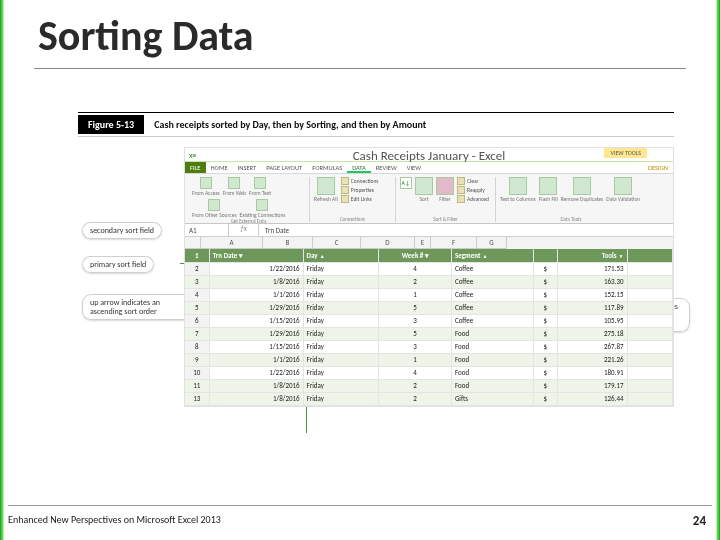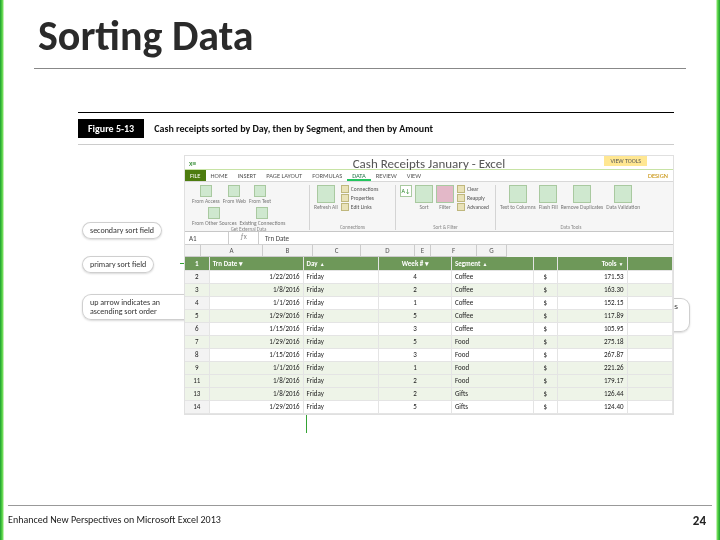--- a/index.html
+++ b/index.html
@@ -3,21 +3,21 @@
 <meta charset="utf-8">
 <style>
   * { box-sizing: border-box; margin: 0; padding: 0; }
   html, body { width: 720px; height: 540px; font-family: Calibri, Arial, sans-serif; background: #fff; }
   .slide { position: relative; width: 720px; height: 540px; overflow: hidden; }
   .bar-left, .bar-right { position: absolute; top: 0; bottom: 0; width: 4px; background: linear-gradient(90deg,#1b9e2f 0%, #5fd84a 60%, #e9fbe0 100%); }
   .bar-left { left: 0; } .bar-right { right: 0; background: linear-gradient(270deg,#1b9e2f 0%, #5fd84a 60%, #e9fbe0 100%); }
   .title { position: absolute; left: 38px; top: 10px; font-size: 42px; font-weight: 700; color: #2a2a2a; }
   .title-rule { position: absolute; left: 34px; right: 34px; top: 68px; border-top: 1px solid #888; }
   .fig { position: absolute; left: 78px; top: 112px; width: 596px; }
-  .fig-head { display: flex; align-items: center; height: 33px; border-top: 1px solid #000; border-bottom: 1px solid #ccc; }
+  .fig-head { display: flex; align-items: center; height: 25px; border-top: 1px solid #000; border-bottom: 1px solid #ccc; }
   .fig-num { background: #000; color: #fff; font-size: 10px; font-weight: 700; padding: 2px 10px; height: 19px; display: inline-flex; align-items: center; }
   .fig-cap { font-size: 10px; font-weight: 700; margin-left: 10px; color: #111; }
   .excel-wrap { margin-top: 10px; padding-left: 106px; }
   .excel { width: 490px; background: #fff; border: 1px solid #e0e0e0; }
   .excel-top { height: 14px; background: #fff; border-bottom: 1px solid #c7e3a5; position: relative; }
   .qat { position: absolute; left: 4px; top: 2px; font-size: 8px; color: #1a7e1a; }
   .win-title { position: absolute; left: 0; right: 0; top: 0; text-align: center; font-size: 13px; color: #555; }
   .table-tools { position: absolute; right: 26px; top: 0; background: #ffe792; font-size: 6px; padding: 1px 6px; color: #555; }
   .ribbon-tabs { display: flex; height: 12px; font-size: 6.5px; color: #555; border-bottom: 1px solid #d8d8d8; }
   .rtab { padding: 2px 5px; } .rtab.file { background: #4d7c0f; color: #fff; font-weight: 400; }
@@ -89,21 +89,21 @@
   <div class="conn h2"></div>
   <div class="conn v1"></div>
   <div class="conn h3"></div>
   <div class="conn v2"></div>
   <div class="conn h4"></div>
   <div class="conn h5"></div>
 
   <div class="fig">
     <div class="fig-head">
       <span class="fig-num">Figure 5-13</span>
-      <span class="fig-cap">Cash receipts sorted by Day, then by Segment, and then by Amount</span>
+      <span class="fig-cap">Cash receipts sorted by Day, then by Sorting, and then by Amount</span>
     </div>
 
     <div class="excel-wrap">
       <div class="excel">
         <div class="excel-top">
           <span class="qat">x≡</span>
           <span class="win-title">Cash Receipts January - Excel</span>
           <span class="table-tools">VIEW TOOLS</span>
         </div>
         <div class="ribbon-tabs">
@@ -324,48 +324,48 @@
                 <tr class="band">
                   <td class="rh">9</td>
                   <td class="wA td-r">1/1/2016</td>
                   <td class="wB">Friday</td>
                   <td class="wC td-c">1</td>
                   <td class="wD">Food</td>
                   <td class="wE td-c">$</td>
                   <td class="wF td-r">221.26</td>
                   <td class="wG"></td>
                 </tr>
+                <tr>
+                  <td class="rh">10</td>
+                  <td class="wA td-r">1/22/2016</td>
+                  <td class="wB">Friday</td>
+                  <td class="wC td-c">4</td>
+                  <td class="wD">Food</td>
+                  <td class="wE td-c">$</td>
+                  <td class="wF td-r">180.91</td>
+                  <td class="wG"></td>
+                </tr>
                 <tr class="band">
                   <td class="rh">11</td>
                   <td class="wA td-r">1/8/2016</td>
                   <td class="wB">Friday</td>
                   <td class="wC td-c">2</td>
                   <td class="wD">Food</td>
                   <td class="wE td-c">$</td>
                   <td class="wF td-r">179.17</td>
                   <td class="wG"></td>
                 </tr>
                 <tr class="band">
                   <td class="rh">13</td>
                   <td class="wA td-r">1/8/2016</td>
                   <td class="wB">Friday</td>
                   <td class="wC td-c">2</td>
                   <td class="wD">Gifts</td>
                   <td class="wE td-c">$</td>
                   <td class="wF td-r">126.44</td>
-                  <td class="wG"></td>
-                </tr>
-                <tr>
-                  <td class="rh">14</td>
-                  <td class="wA td-r">1/29/2016</td>
-                  <td class="wB">Friday</td>
-                  <td class="wC td-c">5</td>
-                  <td class="wD">Gifts</td>
-                  <td class="wE td-c">$</td>
-                  <td class="wF td-r">124.40</td>
                   <td class="wG"></td>
                 </tr>
               </tbody>
           </table>
         </div>
       </div>
     </div>
   </div>
 
   <div class="foot-rule"></div>

